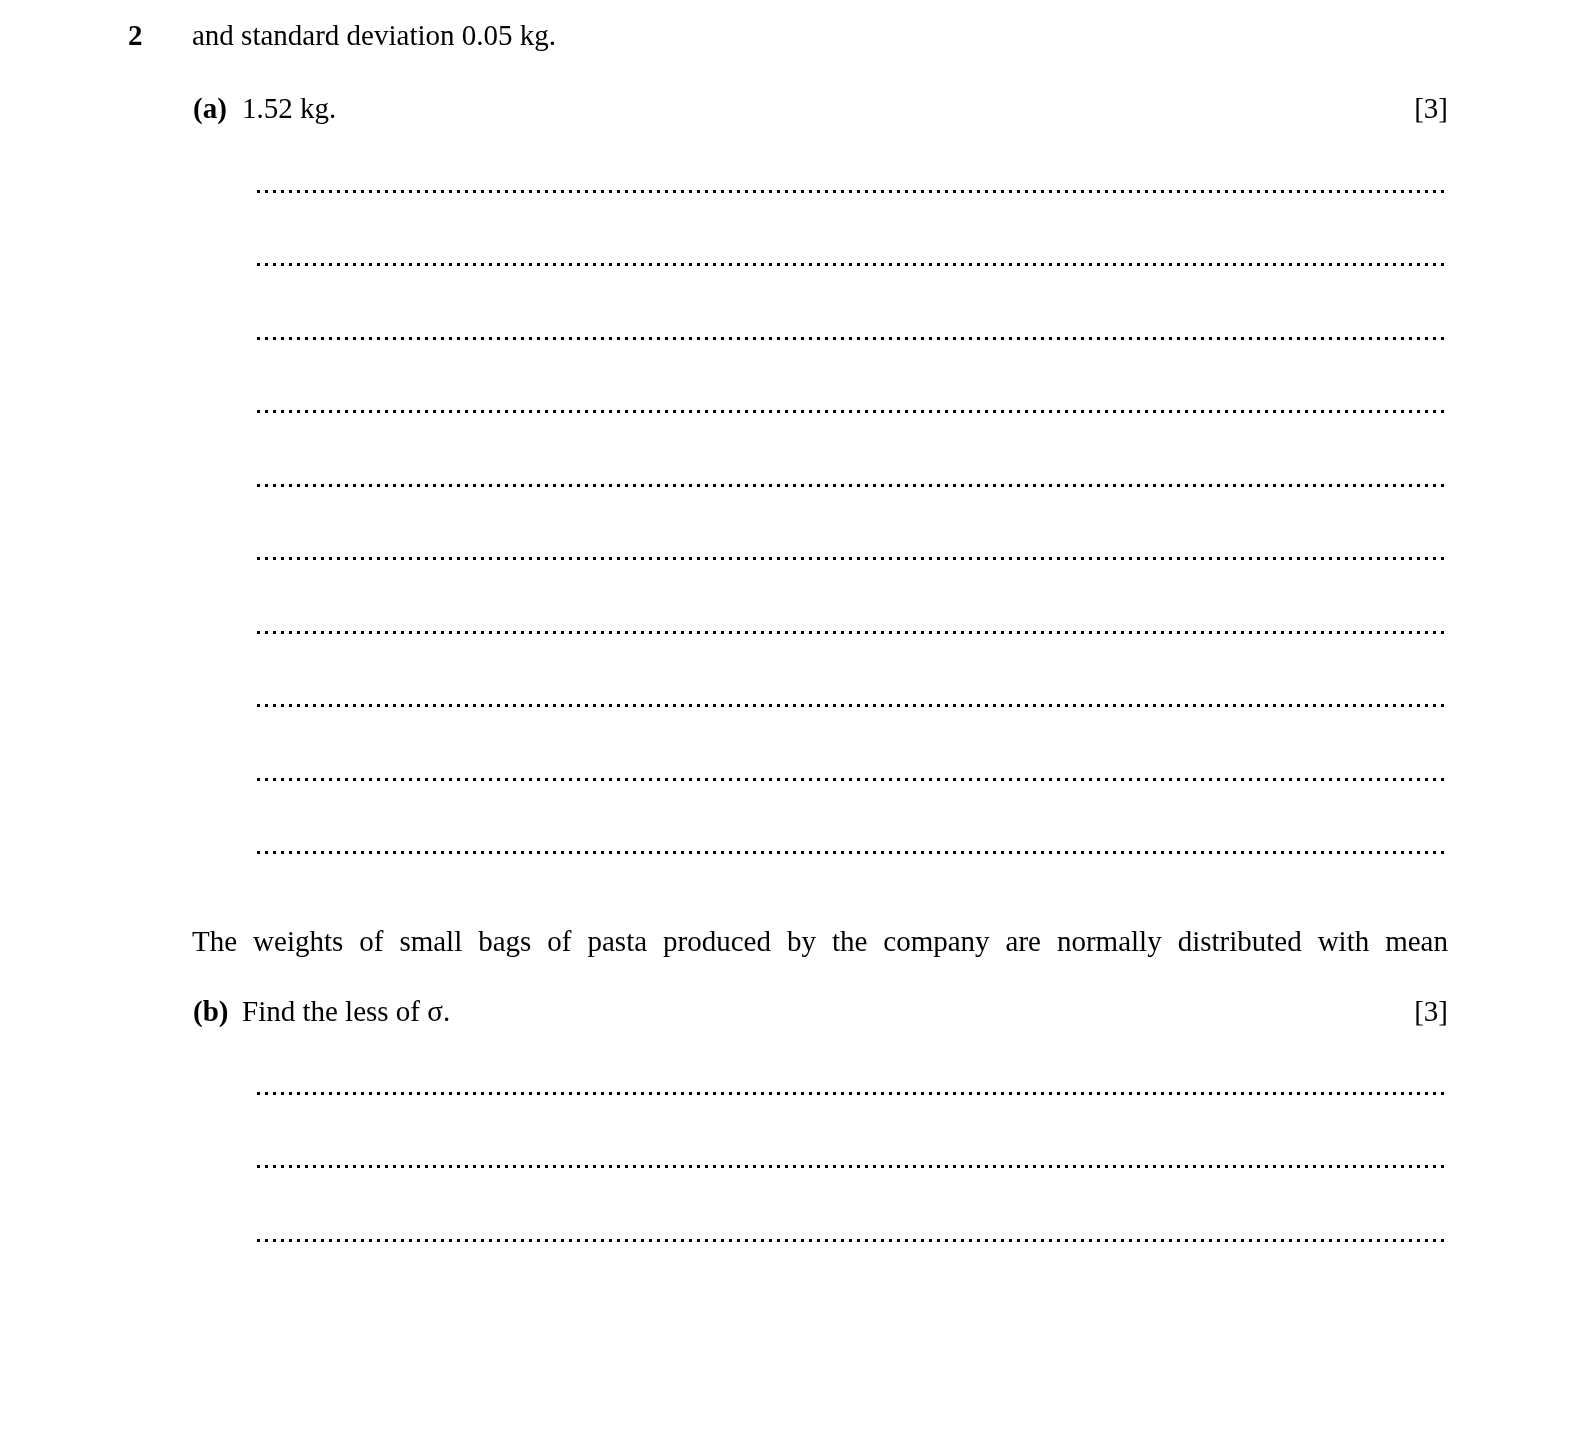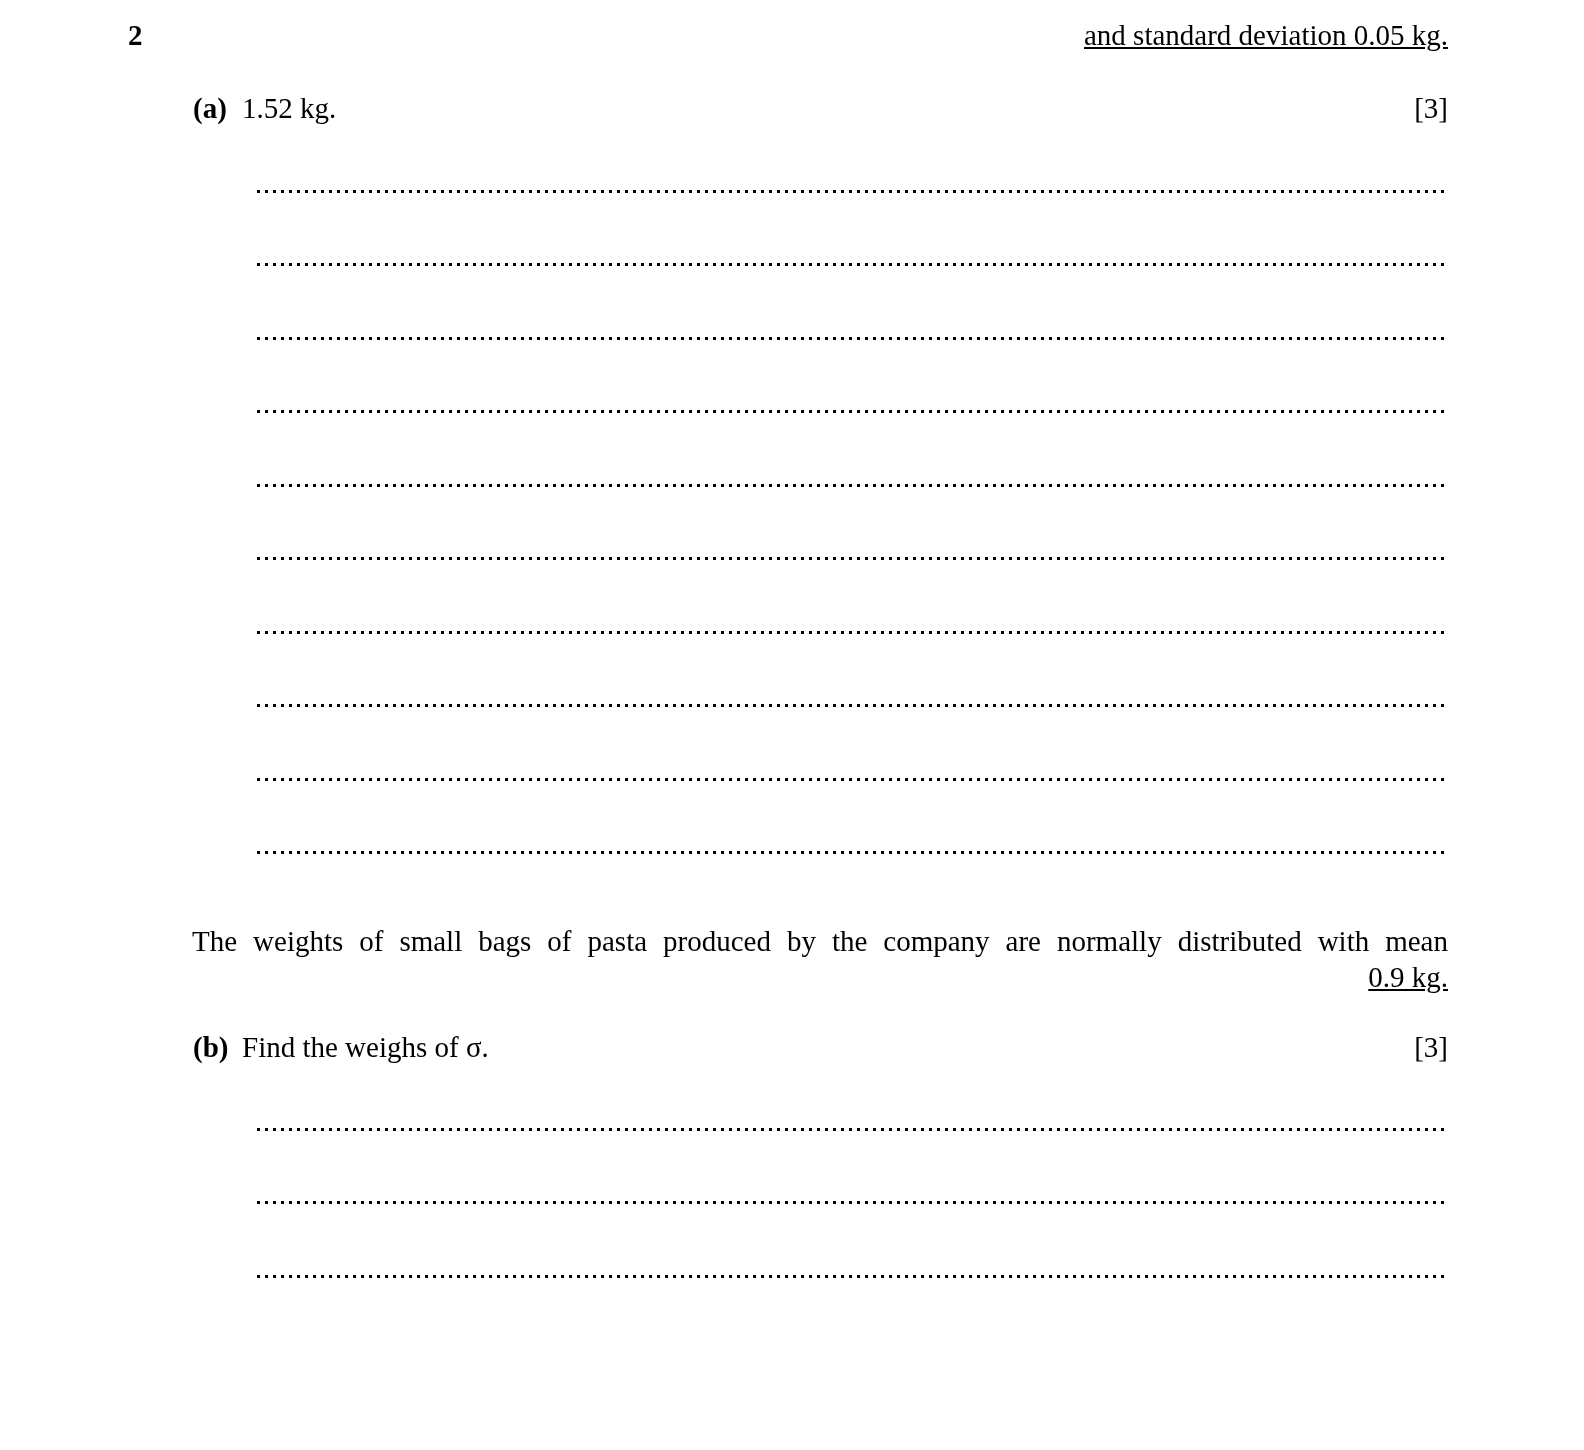--- a/index.html
+++ b/index.html
@@ -20,21 +20,21 @@
   .intro{margin:0 136px 0 128px;}
   .qnum{width:64px;font-weight:700;flex:none;}
   .pbody{flex:1;min-width:0;}
   
   .jline{
     text-align:justify;
     text-align-last:justify;
     white-space:nowrap;
     overflow:hidden;
   }
-  .pline{text-align:right;white-space:nowrap;overflow:hidden;text-decoration:underline;}
+  .pline{text-align:left;white-space:nowrap;overflow:hidden;}
   .part{margin-left:193px;margin-right:136px;}
   .part-a{margin-top:37px;}
   .part-b{margin-top:34px;}
   .plabel{width:49px;font-weight:700;flex:none;}
   .split{display:flex;justify-content:space-between;text-align:center;}
   .marks{flex:none;padding-left:20px;}
   .mid{margin:69px 136px 8px 192px;}
   .answers{margin-left:257px;width:1190px;}
   .answers-a{margin-top:-7px;}
   .answers-b{margin-top:-8px;}
@@ -95,27 +95,26 @@
       <div class="ans-line">
         <div class="dotbar"></div>
       </div>
       <div class="ans-line">
         <div class="dotbar"></div>
       </div>
     </div>
 
   <div class="mid">
     <div class="jline">The weights of small bags of pasta produced by the company are normally distributed with mean</div>
-    <div class="pline">0.9 kg.</div>
   </div>
 
   <div class="row part part-b">
     <div class="plabel">(b)</div>
     <div class="pbody split">
-      <span>Find the weighs of σ.</span>
+      <span>Find the less of σ.</span>
       <span class="marks">[3]</span>
     </div>
   </div>
 
   <div class="answers answers-b">
       <div class="ans-line">
         <div class="dotbar"></div>
       </div>
       <div class="ans-line">
         <div class="dotbar"></div>

